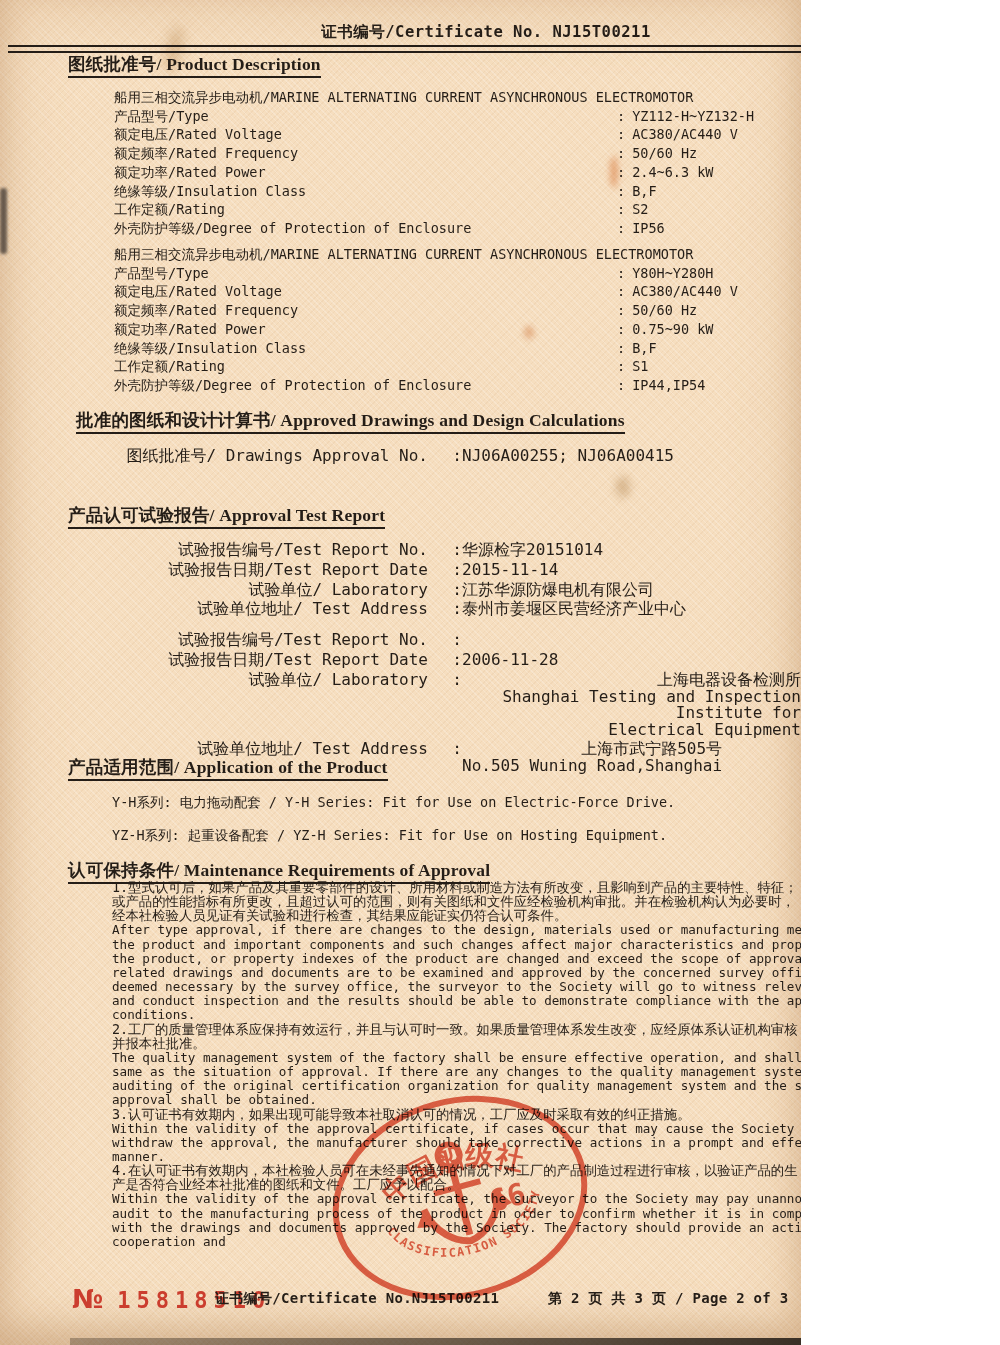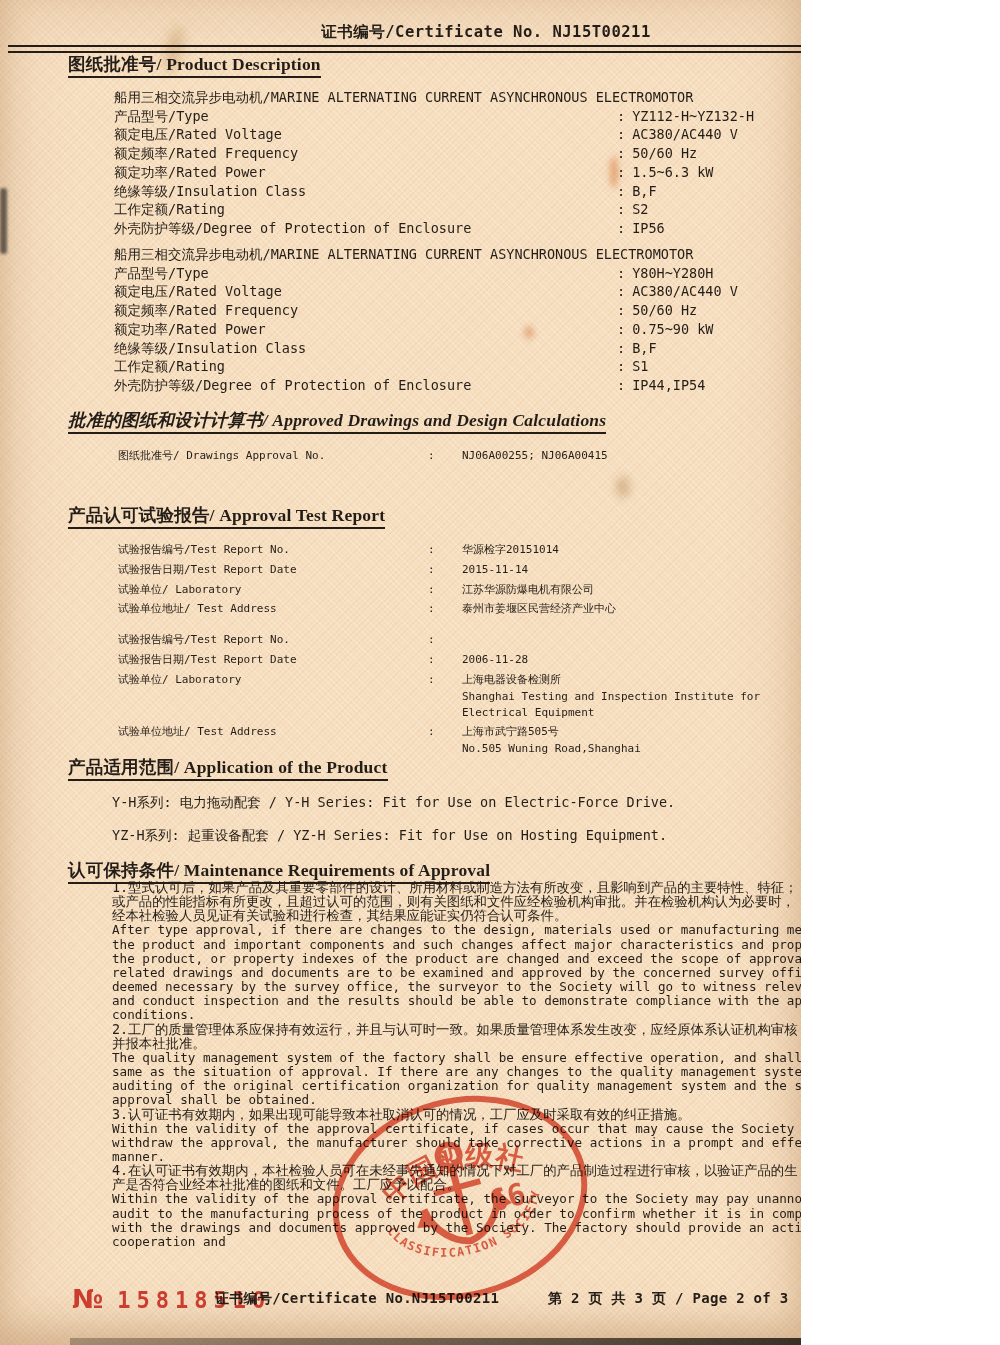--- a/index.html
+++ b/index.html
@@ -31,21 +31,21 @@
     border-bottom:2.5px solid #241d17;padding-bottom:2px;letter-spacing:.2px;white-space:nowrap;
   }
   
   .pblock{font-size:13.5px;line-height:18.7px;white-space:nowrap;}
   .pblock .bhead{margin-bottom:0;}
   .prow{display:flex;}
   .plabel{width:503px;flex:0 0 503px;}
   .pval .colon{margin-right:7px;}
 
   
-  .trow{display:flex;font-size:11px;line-height:18.8px;}
+  .trow{display:flex;font-size:16px;line-height:18.8px;text-align:right;}
   .tlabel{width:310px;flex:0 0 310px;white-space:nowrap;}
   .tcolon{width:34px;flex:0 0 34px;}
   .tval{white-space:pre-line;line-height:16.9px;padding-top:1px;}
   .tgroup .trow{margin-bottom:1px;}
 
   .app-item{font-size:13.5px;line-height:19px;white-space:nowrap;}
 
   
   .maint{width:820px;}
   .maint .cn{font-size:13.4px;line-height:14.15px;white-space:pre-line;}
@@ -114,21 +114,21 @@
     <div class="prow">
         <span class="plabel">额定电压/Rated Voltage</span>
         <span class="pval"><span class="colon">:</span><span>AC380/AC440 V</span></span>
       </div>
     <div class="prow">
         <span class="plabel">额定频率/Rated Frequency</span>
         <span class="pval"><span class="colon">:</span><span>50/60 Hz</span></span>
       </div>
     <div class="prow">
         <span class="plabel">额定功率/Rated Power</span>
-        <span class="pval"><span class="colon">:</span><span>1.5~6.3 kW</span></span>
+        <span class="pval"><span class="colon">:</span><span>2.4~6.3 kW</span></span>
       </div>
     <div class="prow">
         <span class="plabel">绝缘等级/Insulation Class</span>
         <span class="pval"><span class="colon">:</span><span>B,F</span></span>
       </div>
     <div class="prow">
         <span class="plabel">工作定额/Rating</span>
         <span class="pval"><span class="colon">:</span><span>S2</span></span>
       </div>
     <div class="prow">
@@ -162,21 +162,21 @@
     <div class="prow">
         <span class="plabel">工作定额/Rating</span>
         <span class="pval"><span class="colon">:</span><span>S1</span></span>
       </div>
     <div class="prow">
         <span class="plabel">外壳防护等级/Degree of Protection of Enclosure</span>
         <span class="pval"><span class="colon">:</span><span>IP44,IP54</span></span>
       </div>
   </div>
 
-  <div class="layer" style="left:68px;top:408px;font-style:italic;">
+  <div class="layer" style="left:76px;top:408px;">
     <span class="sec-title">批准的图纸和设计计算书/ Approved Drawings and Design Calculations</span>
   </div>
   <div class="layer trow" style="left:118px;top:447px;">
     <span class="tlabel">图纸批准号/ Drawings Approval No.</span>
     <span class="tcolon">:</span>
     <span class="tval">NJ06A00255; NJ06A00415</span>
   </div>
 
   <div class="layer" style="left:68px;top:503px;">
     <span class="sec-title">产品认可试验报告/ Approval Test Report</span>

